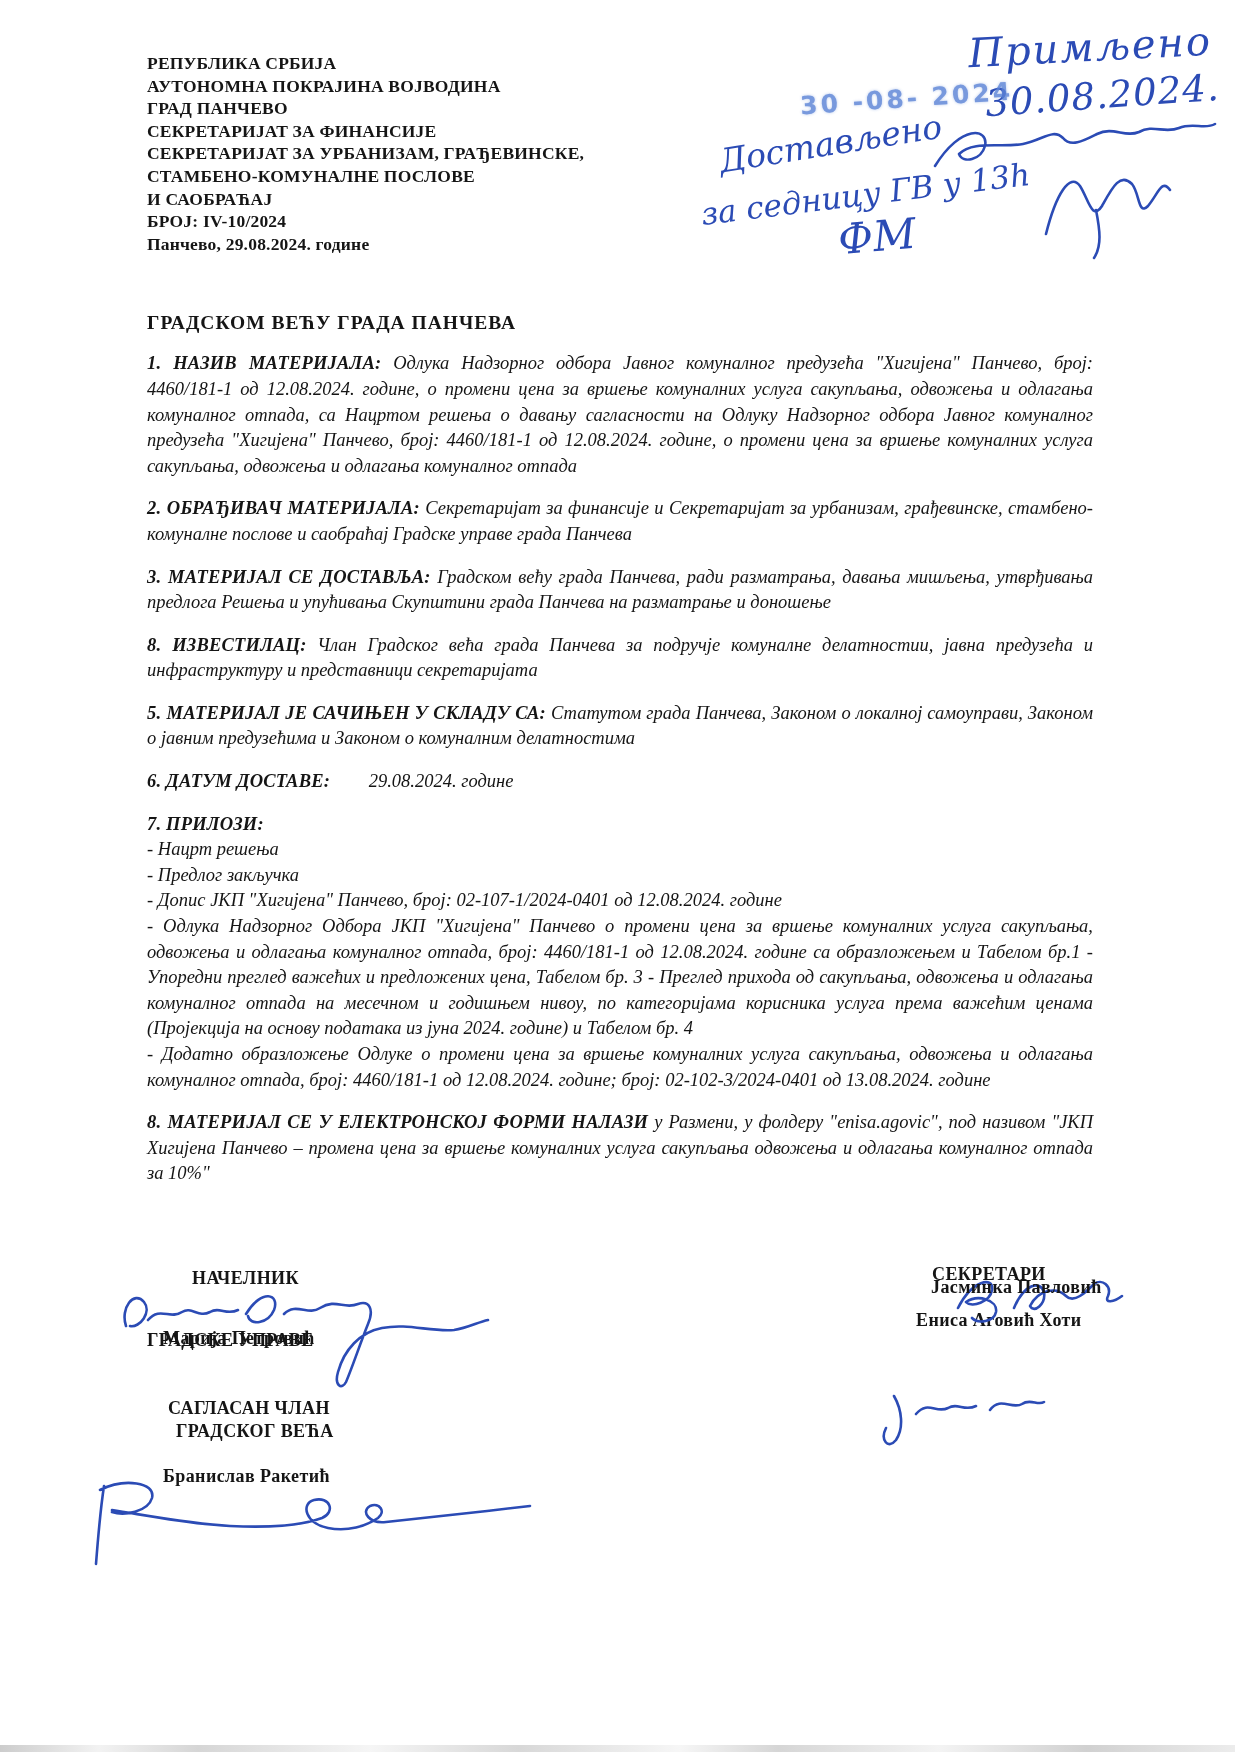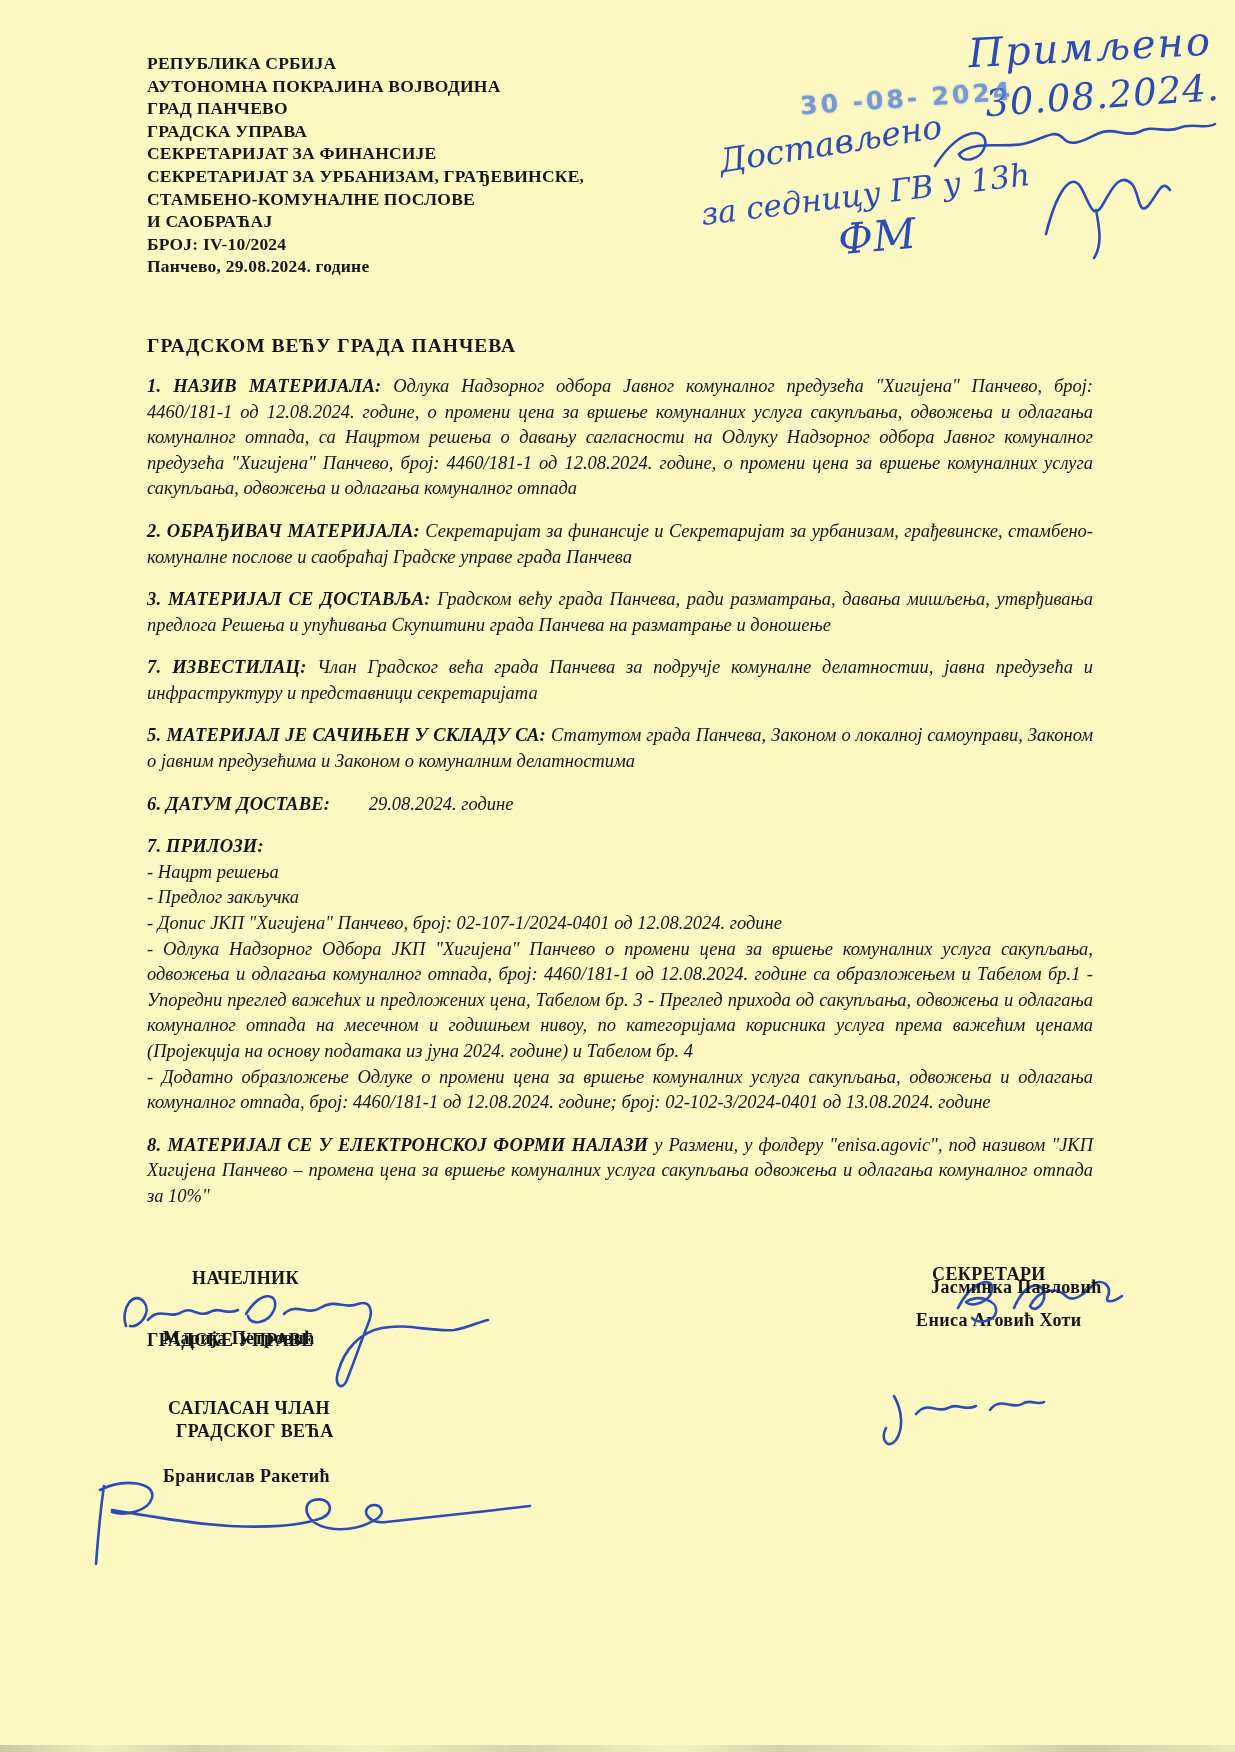--- a/index.html
+++ b/index.html
@@ -1,17 +1,17 @@
 <!DOCTYPE html>
 <html><head>
 <meta charset="utf-8">
 <style>
   html,body { margin:0; padding:0; background:#e8e8e8; }
   .page {
-    position:relative; width:1235px; height:1752px; background:#fef9c3;
+    position:relative; width:1235px; height:1752px; background:#ffffff;
     font-family:"Liberation Serif","DejaVu Serif",serif; color:#151515;
     overflow:hidden; margin:0 auto;
   }
   .content { position:absolute; left:147px; top:52px; width:946px; }
   .letterhead div { font-weight:bold; font-size:17.5px; line-height:22.6px; letter-spacing:.2px; }
   .recipient { margin-top:57px; font-weight:bold; font-size:19.5px; letter-spacing:1px; }
   .para { margin:17px 0 0 0; font-size:18.5px; line-height:25.6px; text-align:justify;font-style:italic; }
   .para b { letter-spacing:.2px; }
   .attach-item { font-size:18.5px; line-height:25.6px; text-align:justify; }
   .section7-label { display:block; font-size:18.5px; line-height:25.6px;margin-top:16px; }
@@ -46,21 +46,20 @@
 <body>
 
 <div class="page">
 
   <div class="content">
 
     <div class="letterhead">
       <div>РЕПУБЛИКА СРБИЈА</div>
       <div>АУТОНОМНА ПОКРАЈИНА ВОЈВОДИНА</div>
       <div>ГРАД ПАНЧЕВО</div>
-      <div>ГРАДСКА УПРАВА</div>
       <div>СЕКРЕТАРИЈАТ ЗА ФИНАНСИЈЕ</div>
       <div>СЕКРЕТАРИЈАТ ЗА УРБАНИЗАМ, ГРАЂЕВИНСКЕ,</div>
       <div>СТАМБЕНО-КОМУНАЛНЕ ПОСЛОВЕ</div>
       <div>И САОБРАЋАЈ</div>
       <div>БРОЈ: IV-10/2024</div>
       <div>Панчево, 29.08.2024. године</div>
     </div>
 
     <div class="recipient">ГРАДСКОМ ВЕЋУ ГРАДА ПАНЧЕВА</div>
 
@@ -73,21 +72,21 @@
       <b>2. ОБРАЂИВАЧ МАТЕРИЈАЛА:</b>
       <span>Секретаријат за финансије и Секретаријат за урбанизам, грађевинске, стамбено-комуналне послове и саобраћај Градске управе града Панчева</span>
     </p>
 
     <p class="para">
       <b>3. МАТЕРИЈАЛ СЕ ДОСТАВЉА:</b>
       <span>Градском већу града Панчева, ради разматрања, давања мишљења, утврђивања предлога Решења и упућивања Скупштини града Панчева на разматрање и доношење</span>
     </p>
 
     <p class="para">
-      <b>7. ИЗВЕСТИЛАЦ:</b>
+      <b>8. ИЗВЕСТИЛАЦ:</b>
       <span>Члан Градског већа града Панчева за подручје комуналне делатностии, јавна предузећа и инфраструктуру и представници секретаријата</span>
     </p>
 
     <p class="para">
       <b>5. МАТЕРИЈАЛ ЈЕ САЧИЊЕН У СКЛАДУ СА:</b>
       <span>Статутом града Панчева, Законом о локалној самоуправи, Законом о јавним предузећима и Законом о комуналним делатностима</span>
     </p>
 
     <p class="para">
       <b>6.  ДАТУМ ДОСТАВЕ:</b>

